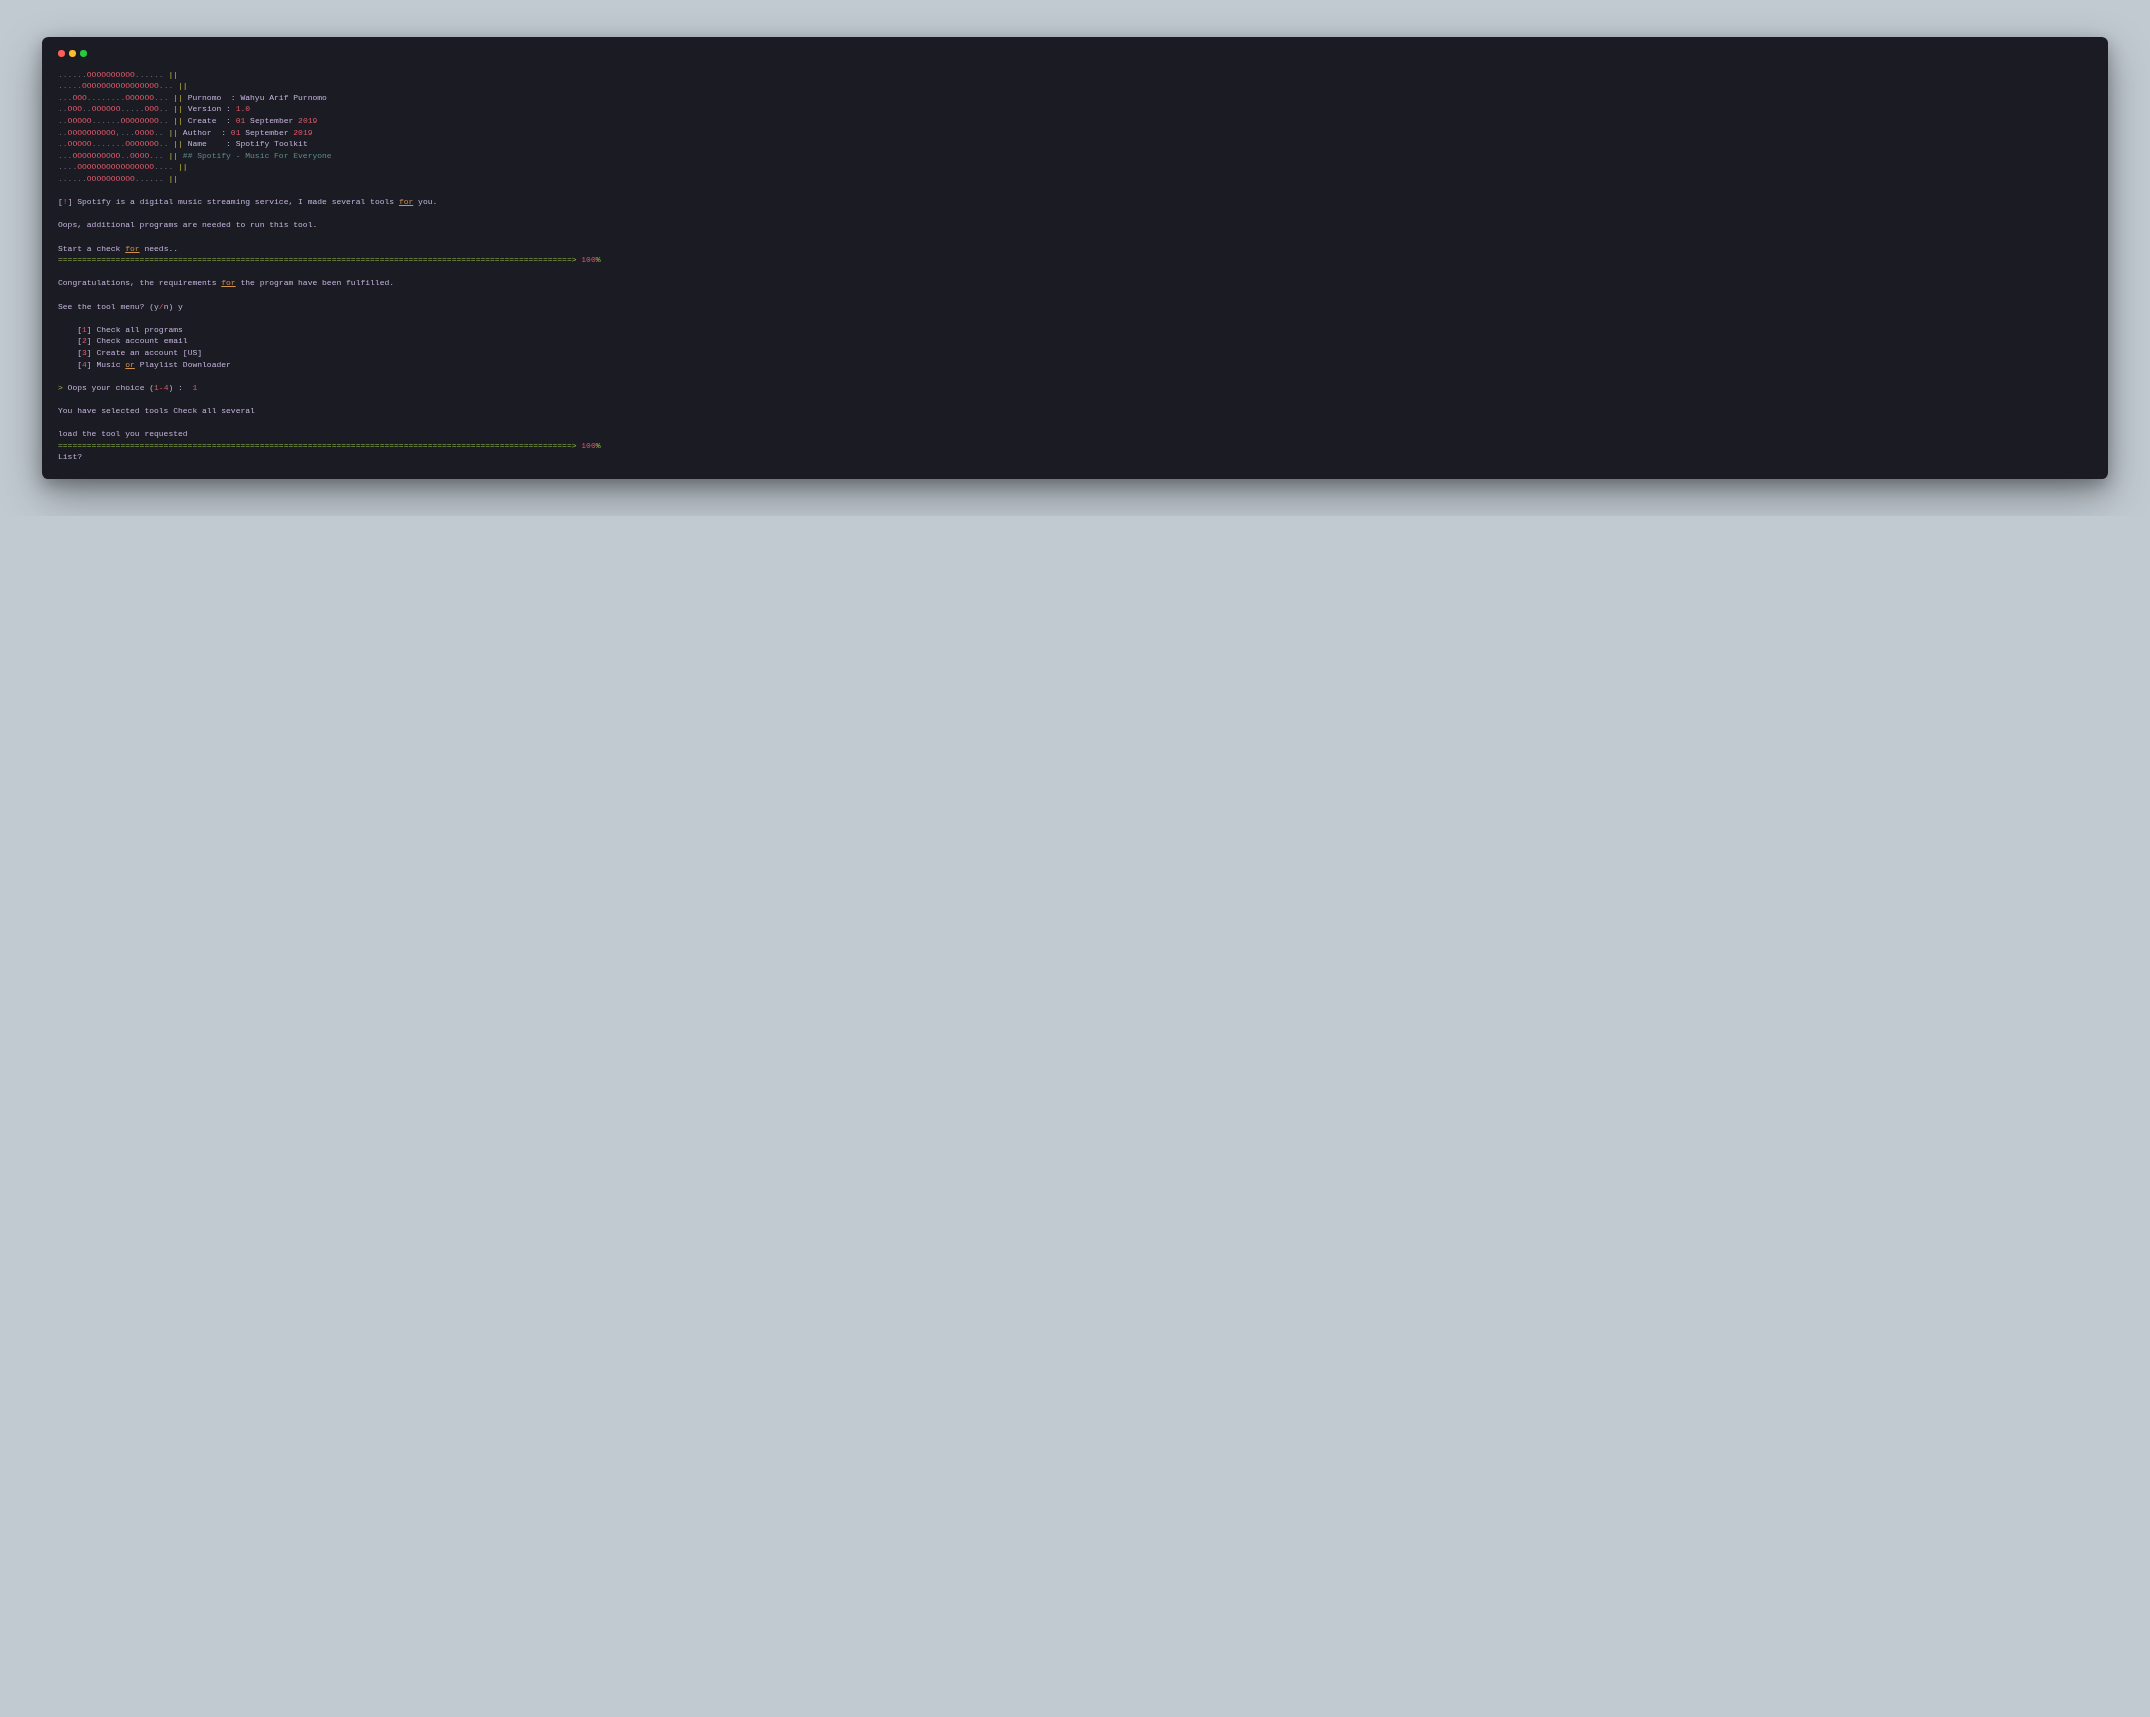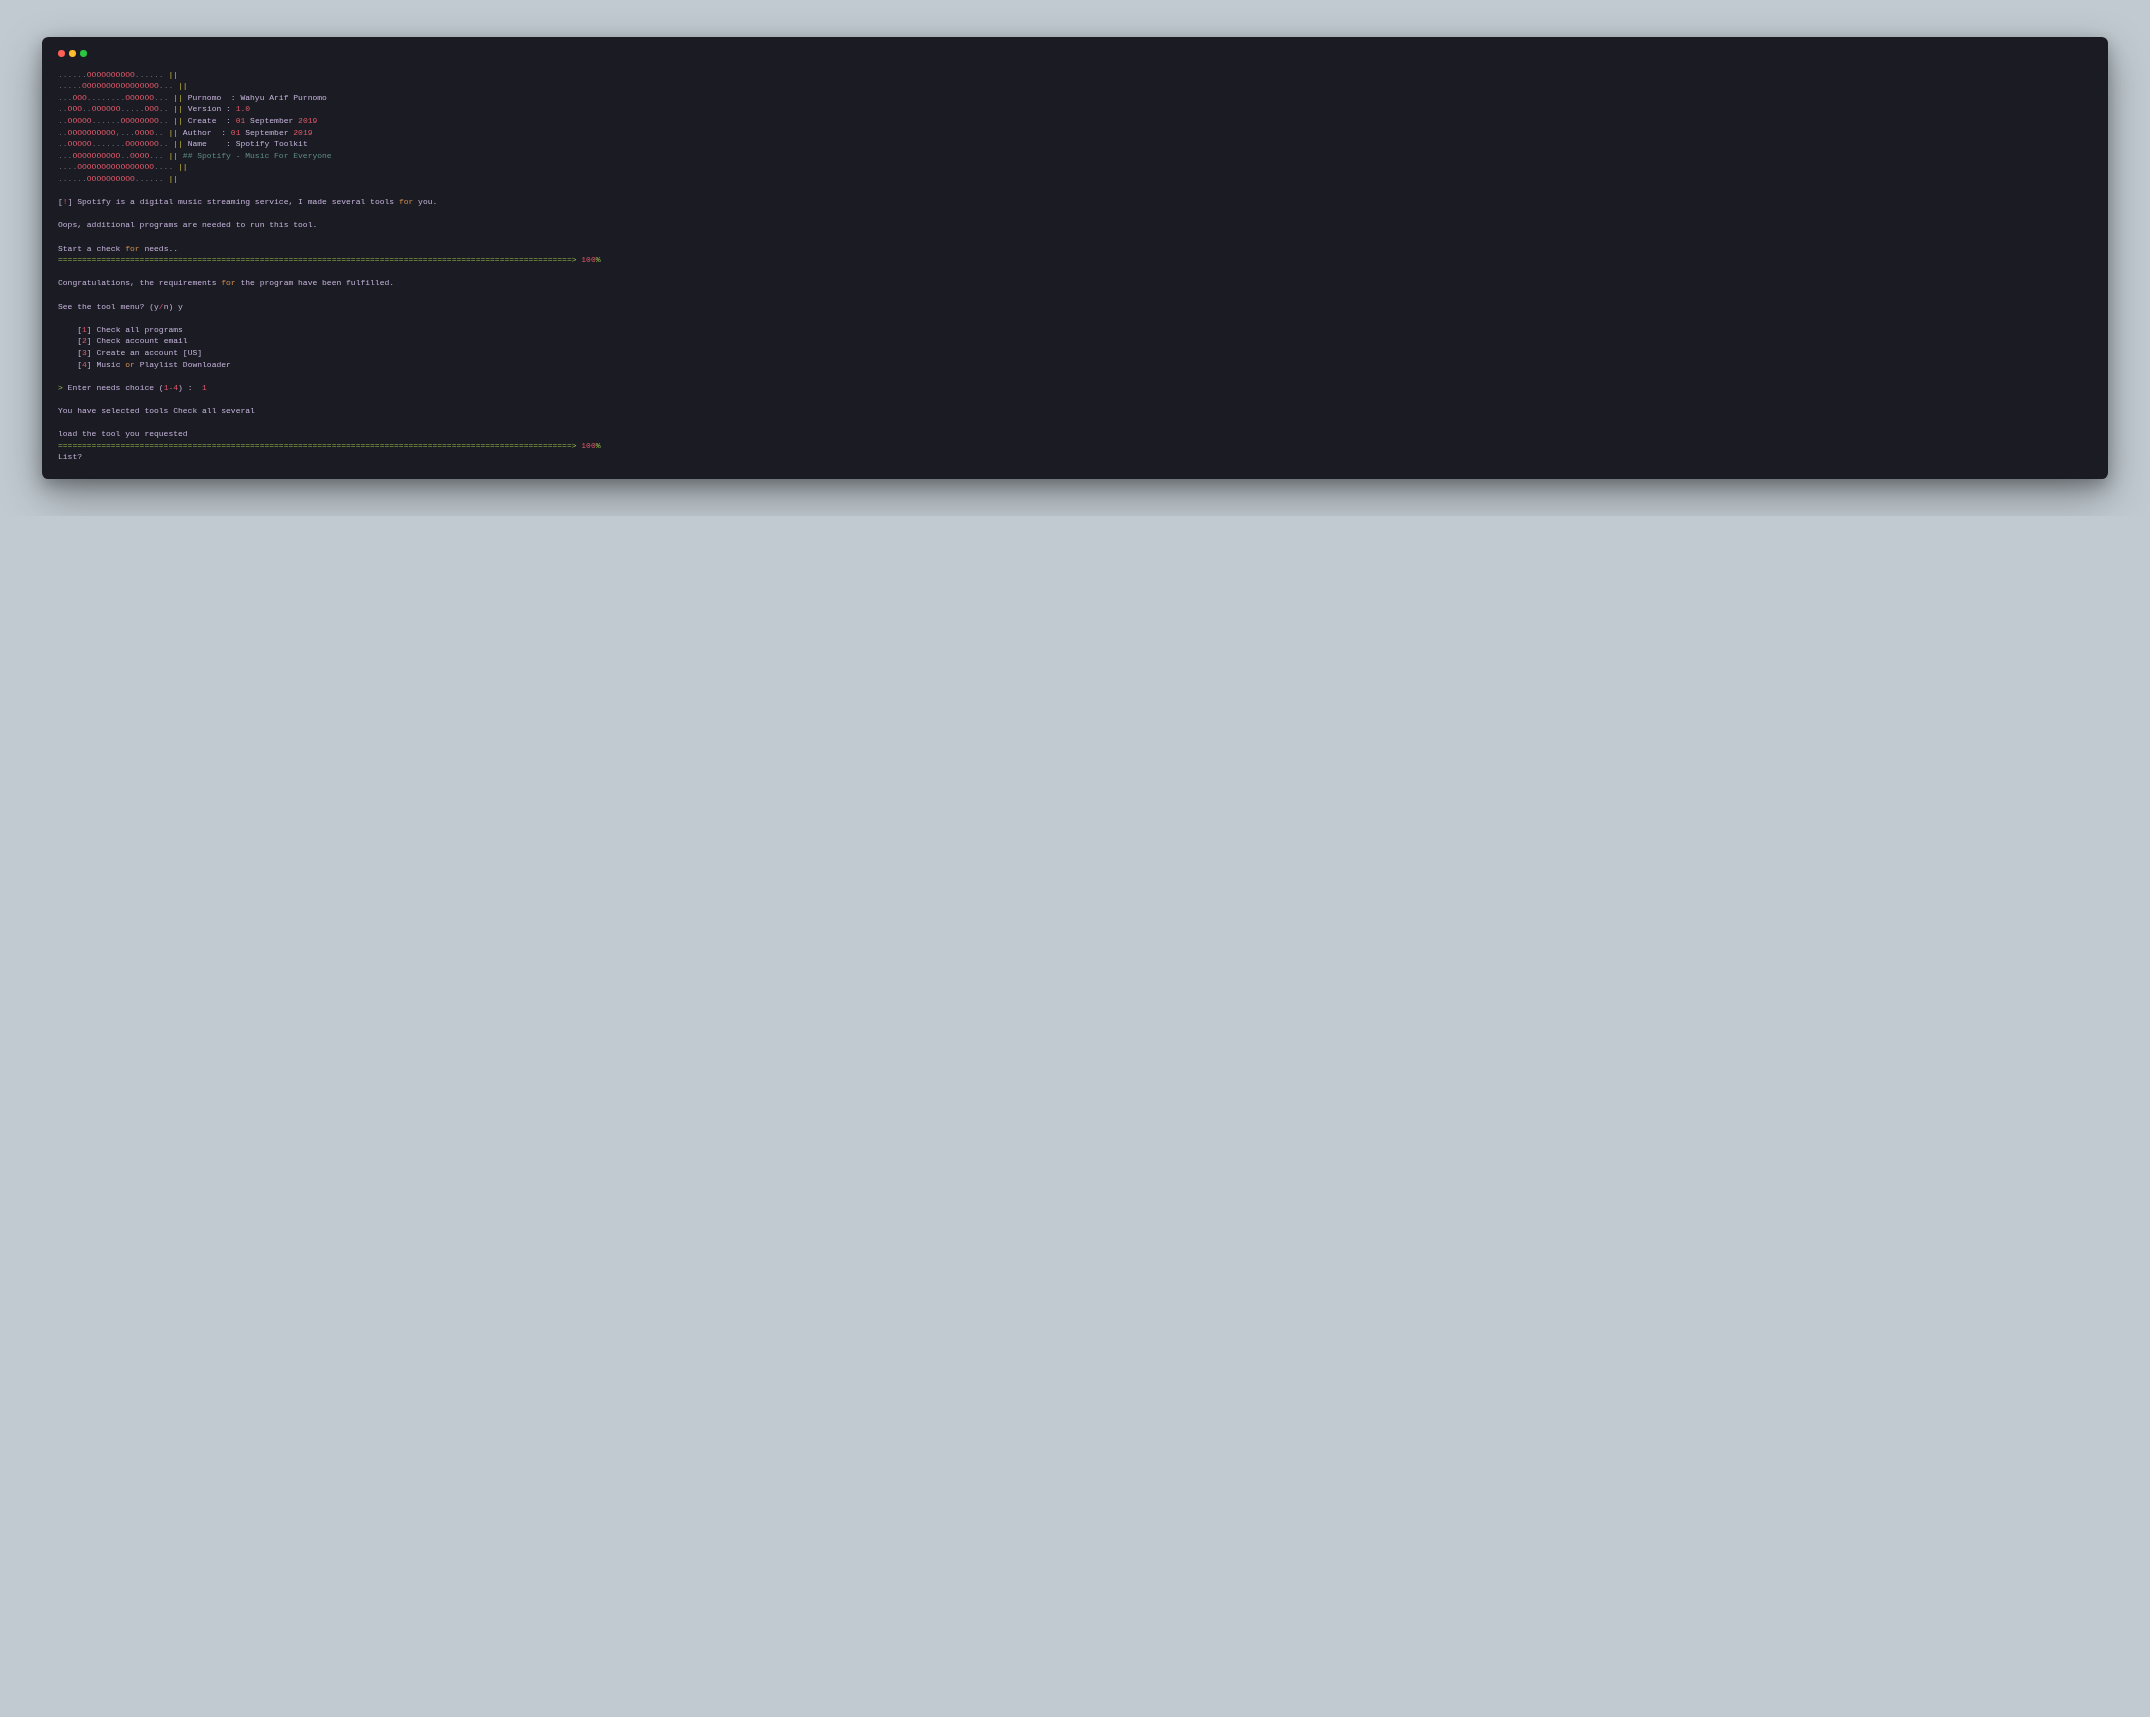--- a/index.html
+++ b/index.html
@@ -30,21 +30,21 @@
     line-height: 1.45;
     white-space: pre;
     color: #c4b2d9;
   }
 
   .c-red    { color: #e15a6a; }
   .c-dim    { color: #6b7280; }
   .c-yellow { color: #cdbb3a; }
   .c-purple { color: #c4b2d9; }
   .c-lgreen { color: #9ac04a; }
-  .c-or     { color: #d38f4c; }
+  .c-or     { color: #d38f4c; text-decoration: underline; }
   .c-teal   { color: #5e8c87; font-family: Liberation Mono, monospace; }
 </style>
 </head>
 <body>
 
 <div class="terminal">
   <div class="titlebar">
     <div class="dot red"></div>
     <div class="dot yellow"></div>
     <div class="dot green"></div>
@@ -70,21 +70,21 @@
 
 <span><span class="c-purple">Congratulations, the requirements </span><span class="c-or">for</span><span class="c-purple"> the program have been fulfilled.</span></span>
 
 <span><span class="c-purple">See the tool menu? (y</span><span class="c-red">/</span><span class="c-purple">n) y</span></span>
 
 <span>    </span><span><span class="c-purple">[</span><span class="c-red">1</span><span class="c-purple">]</span><span class="c-purple"> Check all programs</span></span>
 <span>    </span><span><span class="c-purple">[</span><span class="c-red">2</span><span class="c-purple">]</span><span class="c-purple"> Check account email</span></span>
 <span>    </span><span><span class="c-purple">[</span><span class="c-red">3</span><span class="c-purple">]</span><span class="c-purple"> Create an account </span><span class="c-purple">[</span><span class="c-purple">US</span><span class="c-purple">]</span></span>
 <span>    </span><span><span class="c-purple">[</span><span class="c-red">4</span><span class="c-purple">]</span><span class="c-purple"> Music </span><span class="c-or">or</span><span class="c-purple"> Playlist Downloader</span></span>
 
-<span><span class="c-lgreen">&gt;</span><span class="c-purple"> Enter needs choice (</span><span class="c-red">1</span><span class="c-red">-</span><span class="c-red">4</span><span class="c-purple">) :  </span><span class="c-red">1</span></span>
+<span><span class="c-lgreen">&gt;</span><span class="c-purple"> Oops your choice (</span><span class="c-red">1</span><span class="c-red">-</span><span class="c-red">4</span><span class="c-purple">) :  </span><span class="c-red">1</span></span>
 
 <span class="c-purple">You have selected tools Check all several</span>
 
 <span class="c-purple">load the tool you requested</span>
 <span><span class="c-lgreen">===========================================================================================================&gt; </span><span class="c-red">100</span><span class="c-lgreen">%</span></span>
 <span class="c-purple">List?</span></div>
 </div>
 
 
 </body></html>

